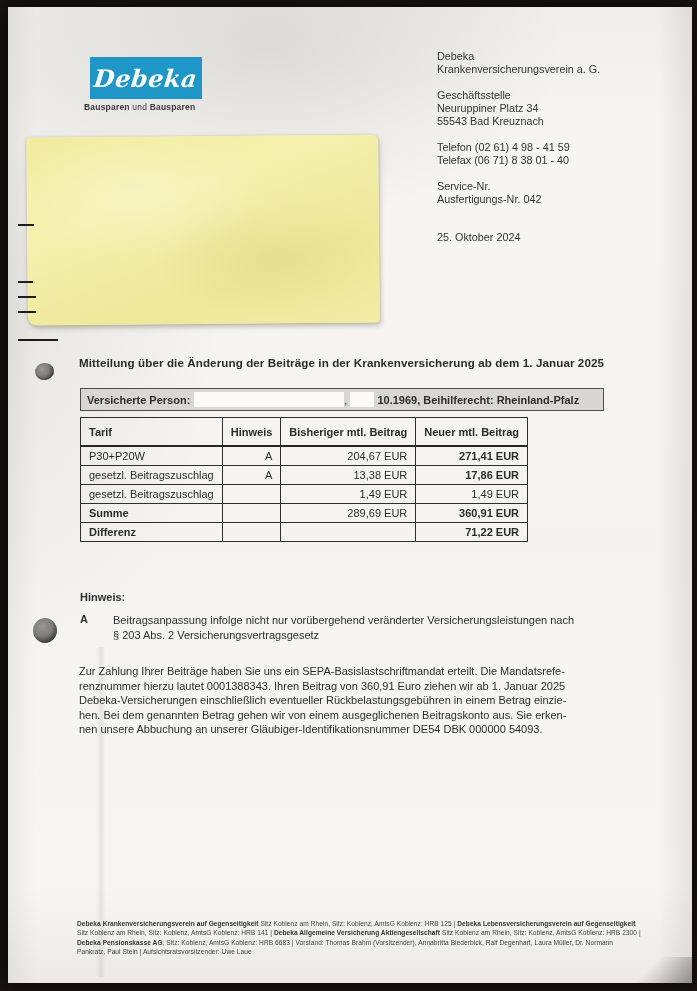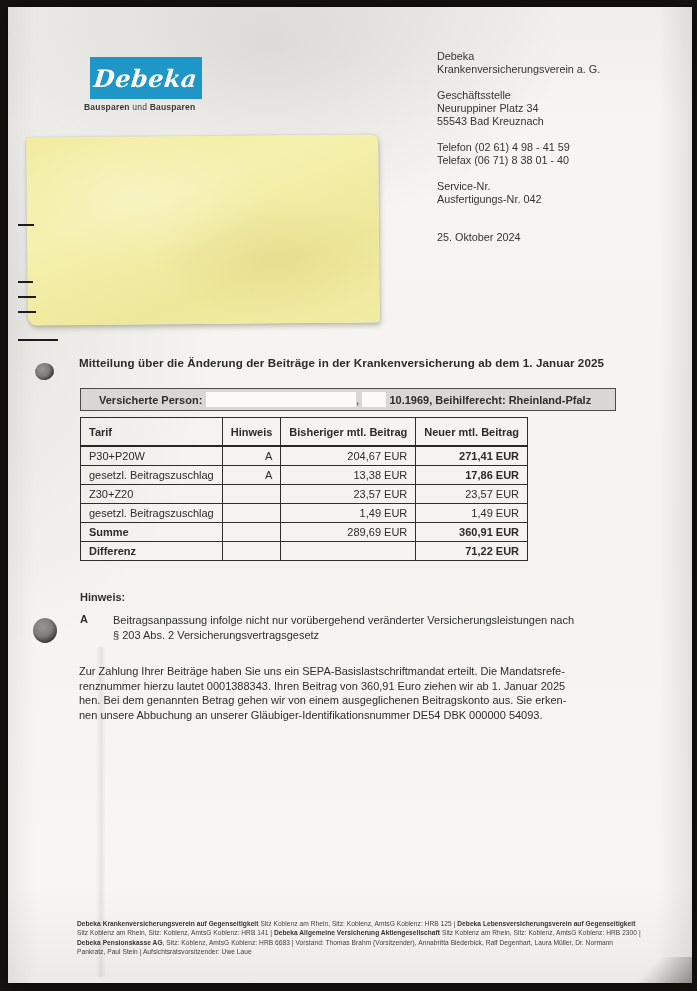--- a/index.html
+++ b/index.html
@@ -60,21 +60,21 @@
   .sender .bold{font-weight:normal;}
   .sender .date{margin-top:12px;}
   
   .doc-title{
     position:absolute;left:79px;top:356px;width:526px;
     font-size:11.6px;font-weight:bold;color:#2b2b28;letter-spacing:.1px;
   }
   .person-box{
     position:absolute;left:80px;top:388px;width:516px;height:21px;
     background:#d8d7d2;border:1.5px solid #4c4b48;
-    display:flex;align-items:center;font-size:11px;padding-left:18px;
+    display:flex;align-items:center;font-size:11px;padding-left:6px;
   }
   .person-box .lbl{font-weight:bold;}
   .redact{background:#fbfaf7;display:inline-block;height:15px;vertical-align:middle;}
   .redact.name{width:150px;margin-left:4px;}
   .redact.small{width:24px;margin-left:3px;margin-right:3px;}
   .person-box .details{font-weight:bold;}
   
   table.tariffs{
     position:absolute;left:80px;top:417px;width:420px;
     border-collapse:collapse;font-size:11px;color:#2b2b28;
@@ -169,26 +169,20 @@
         <td class="c-old">204,67 EUR</td>
         <td class="c-new bold">271,41 EUR</td>
       </tr>
       <tr>
         <td class="c-tarif">gesetzl. Beitragszuschlag</td>
         <td class="c-hinweis">A</td>
         <td class="c-old">13,38 EUR</td>
         <td class="c-new bold">17,86 EUR</td>
       </tr>
       <tr>
-        <td class="c-tarif">Z30+Z20</td>
-        <td class="c-hinweis"></td>
-        <td class="c-old">23,57 EUR</td>
-        <td class="c-new">23,57 EUR</td>
-      </tr>
-      <tr>
         <td class="c-tarif">gesetzl. Beitragszuschlag</td>
         <td class="c-hinweis"></td>
         <td class="c-old">1,49 EUR</td>
         <td class="c-new">1,49 EUR</td>
       </tr>
       <tr>
         <td class="c-tarif bold">Summe</td>
         <td class="c-hinweis"></td>
         <td class="c-old">289,69 EUR</td>
         <td class="c-new bold">360,91 EUR</td>
@@ -205,20 +199,21 @@
 <div class="hinweis-heading">Hinweis:</div>
 <div class="hinweis-marker">A</div>
 <div class="hinweis-text">
     <div>Beitragsanpassung infolge nicht nur vorübergehend veränderter Versicherungsleistungen nach</div>
     <div>§ 203 Abs. 2 Versicherungsvertragsgesetz</div>
   </div>
 
 <div class="body-par">
     <div>Zur Zahlung Ihrer Beiträge haben Sie uns ein SEPA-Basislastschriftmandat erteilt. Die Mandatsrefe-</div>
     <div>renznummer hierzu lautet 0001388343. Ihren Beitrag von 360,91 Euro ziehen wir ab 1. Januar 2025</div>
+    <div>Debeka-Versicherungen einschließlich eventueller Rückbelastungsgebühren in einem Betrag einzie-</div>
     <div>hen. Bei dem genannten Betrag gehen wir von einem ausgeglichenen Beitragskonto aus. Sie erken-</div>
     <div>nen unsere Abbuchung an unserer Gläubiger-Identifikationsnummer DE54 DBK 000000 54093.</div>
   </div>
 
 <div class="footer">
     <div><b>Debeka Krankenversicherungsverein auf Gegenseitigkeit</b><span> Sitz Koblenz am Rhein, Sitz: Koblenz, AmtsG Koblenz: HRB 125 | </span><b>Debeka Lebensversicherungsverein auf Gegenseitigkeit</b></div>
     <div><span>Sitz Koblenz am Rhein, Sitz: Koblenz, AmtsG Koblenz: HRB 141 | </span><b>Debeka Allgemeine Versicherung Aktiengesellschaft</b><span> Sitz Koblenz am Rhein, Sitz: Koblenz, AmtsG Koblenz: HRB 2300 |</span></div>
     <div><b>Debeka Pensionskasse AG</b><span>, Sitz: Koblenz, AmtsG Koblenz: HRB 6683 | Vorstand: Thomas Brahm (Vorsitzender), Annabritta Biederbick, Ralf Degenhart, Laura Müller, Dr. Normann</span></div>
     <div><span>Pankratz, Paul Stein | Aufsichtsratsvorsitzender: Uwe Laue</span></div>
   </div>

